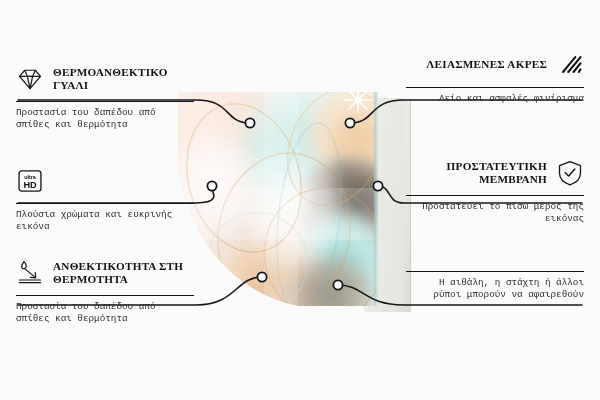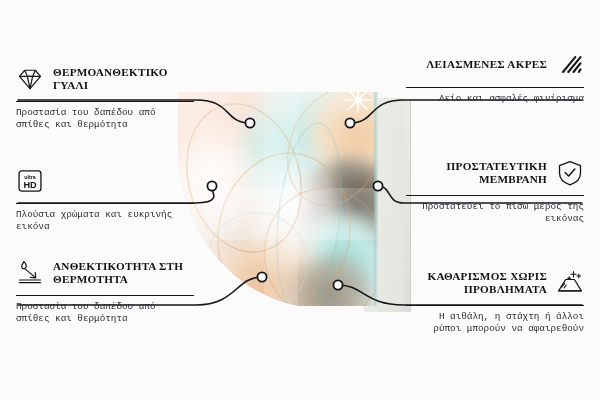--- a/index.html
+++ b/index.html
@@ -219,36 +219,17 @@
         <path d="M16 3 L28 7.5 V16 C28 23 22 27.5 16 29.5 C10 27.5 4 23 4 16 V7.5 Z" fill="none" stroke="#14161a" stroke-width="1.5" stroke-linejoin="round"></path>
         <path d="M10.5 15.5 L14.5 19.5 L21.5 11.5" fill="none" stroke="#14161a" stroke-width="1.7" stroke-linecap="round" stroke-linejoin="round"></path>
       </svg>
       <div class="title">ΠΡΟΣΤΑΤΕΥΤΙΚΗ ΜΕΜΒΡΑΝΗ</div>
     </div>
     <div class="rule"></div>
     <div class="desc">Προστατεύει το πίσω μέρος της εικόνας</div>
   </div>
 
   <div class="feat right f-r3">
-    <div class="head">
-      <svg class="ico" viewBox="0 0 32 32">
-        <g fill="none" stroke="#14161a" stroke-width="1.4" stroke-linejoin="round">
-          <path d="M3 25 L11 12 L21 12 L29 25 Z"></path>
-          <path d="M3 25 L29 25"></path>
-          <path d="M6 21 L10 16"></path>
-            <path d="M9 22 L12 18"></path>
-        </g>
-        <g stroke="#14161a" stroke-width="1.3" stroke-linecap="round">
-          <line x1="20" y1="3" x2="20" y2="9"></line>
-            <line x1="17" y1="6" x2="23" y2="6"></line>
-          <line x1="26" y1="6" x2="26" y2="10"></line>
-            <line x1="24" y1="8" x2="28" y2="8"></line>
-          <line x1="15" y1="9" x2="15" y2="12"></line>
-            <line x1="13.5" y1="10.5" x2="16.5" y2="10.5"></line>
-        </g>
-      </svg>
-      <div class="title">ΚΑΘΑΡΙΣΜΟΣ ΧΩΡΙΣ ΠΡΟΒΛΗΜΑΤΑ</div>
-    </div>
     <div class="rule"></div>
     <div class="desc">Η αιθάλη, η στάχτη ή άλλοι ρύποι μπορούν να αφαιρεθούν</div>
   </div>
 
 </div>
 
 </body></html>

